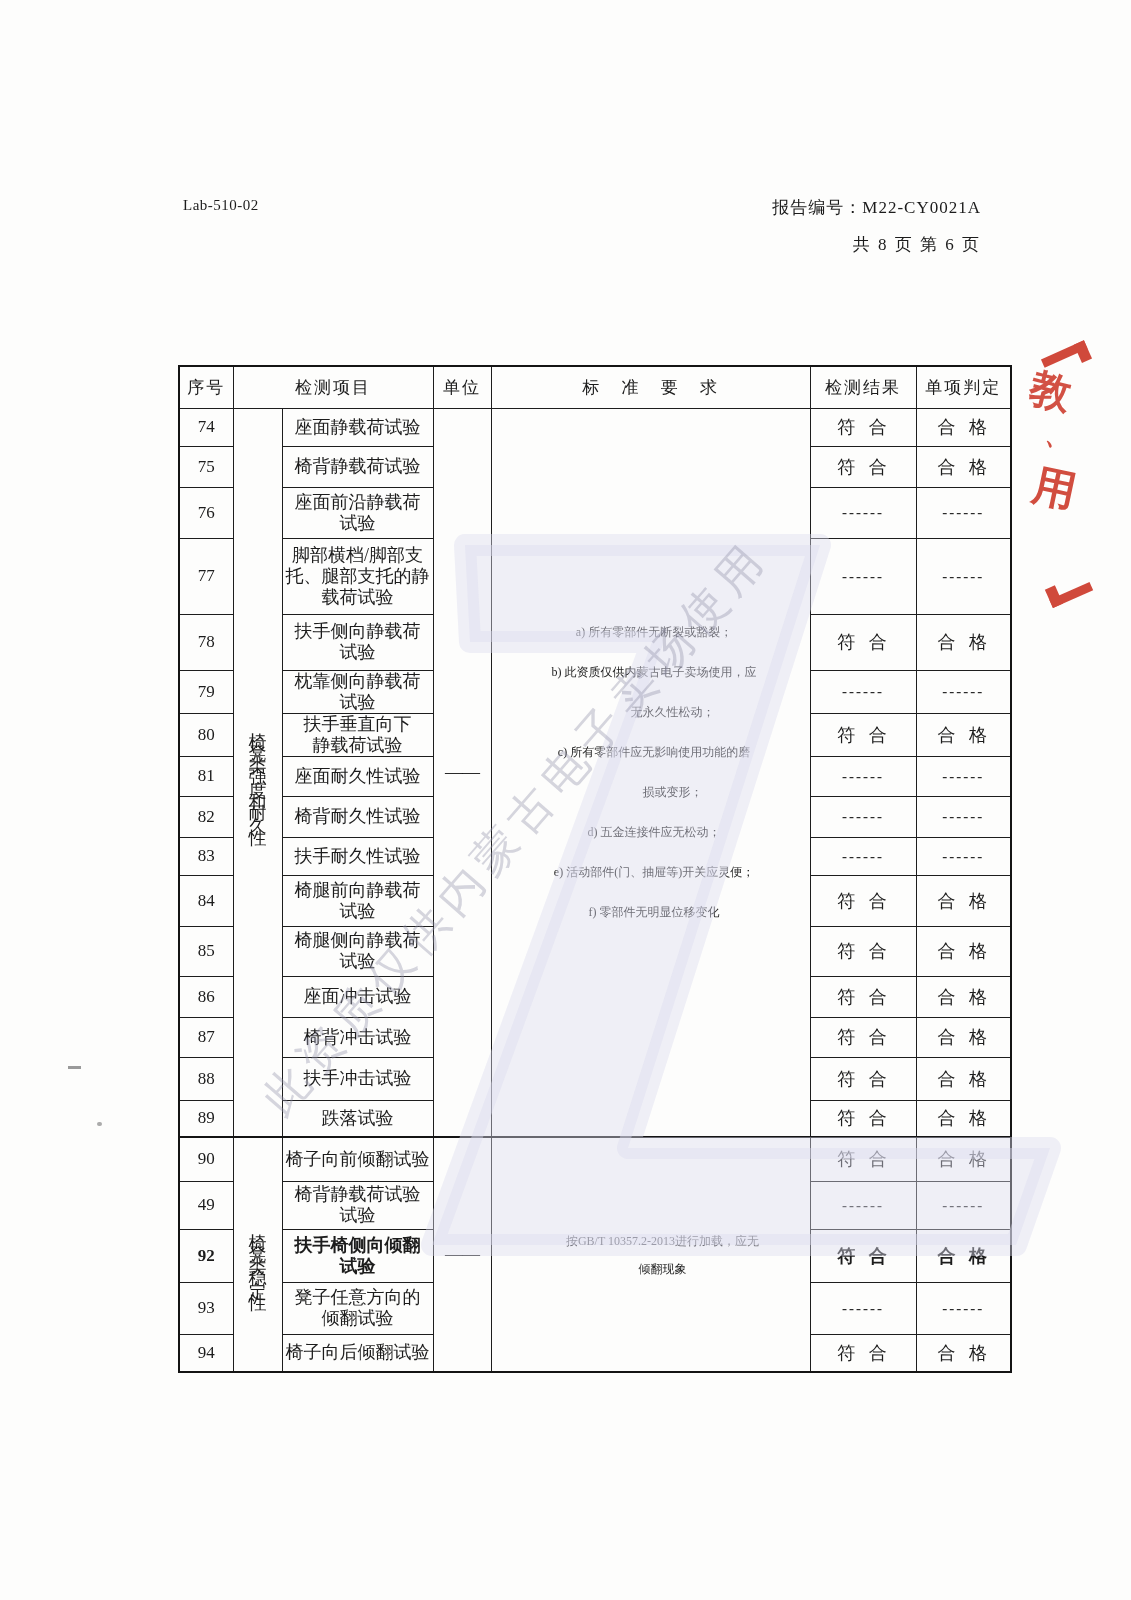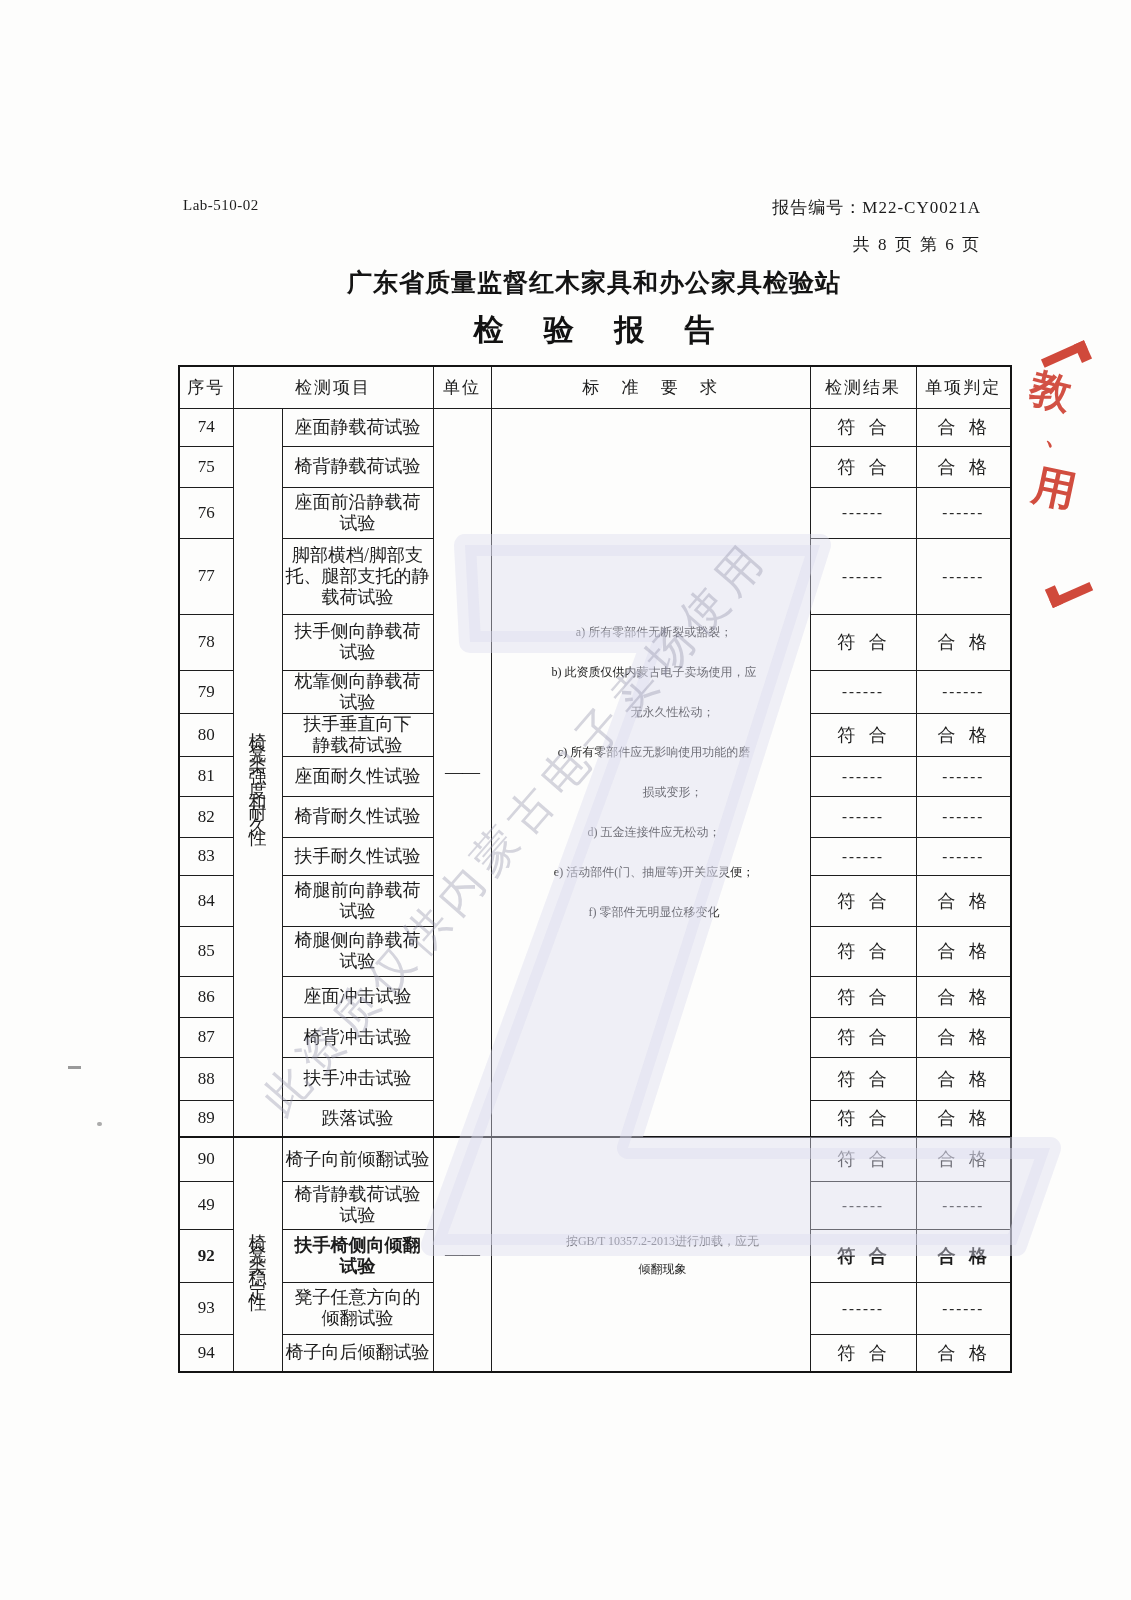--- a/index.html
+++ b/index.html
@@ -86,22 +86,20 @@
 
 <div class="page">
 
   <svg class="z-logo" width="1131" height="1600" viewBox="0 0 1131 1600">
     <polygon points="465,545 820,545 628,1148 1050,1148 1016,1245 432,1245 652,642 470,642" fill="#dcdcee" fill-opacity="0.42" stroke="#dcdcee" stroke-opacity="0.42" stroke-width="22" stroke-linejoin="round"></polygon>
   </svg>
 
   <div class="lab-code">Lab-510-02</div>
   <div class="report-no"><span>报告编号：</span><span>M22-CY0021A</span></div>
   <div class="page-info">共 8 页 第 6 页</div>
-  <div class="org-name">广东省质量监督红木家具和办公家具检验站</div>
-  <div class="doc-title">检 验 报 告</div>
 
   <table class="report-table">
     <colgroup>
       <col style="width:54px">
         <col style="width:49px">
         <col style="width:151px">
       <col style="width:58px">
         <col style="width:319px">
         <col style="width:106px">
         <col style="width:95px">

